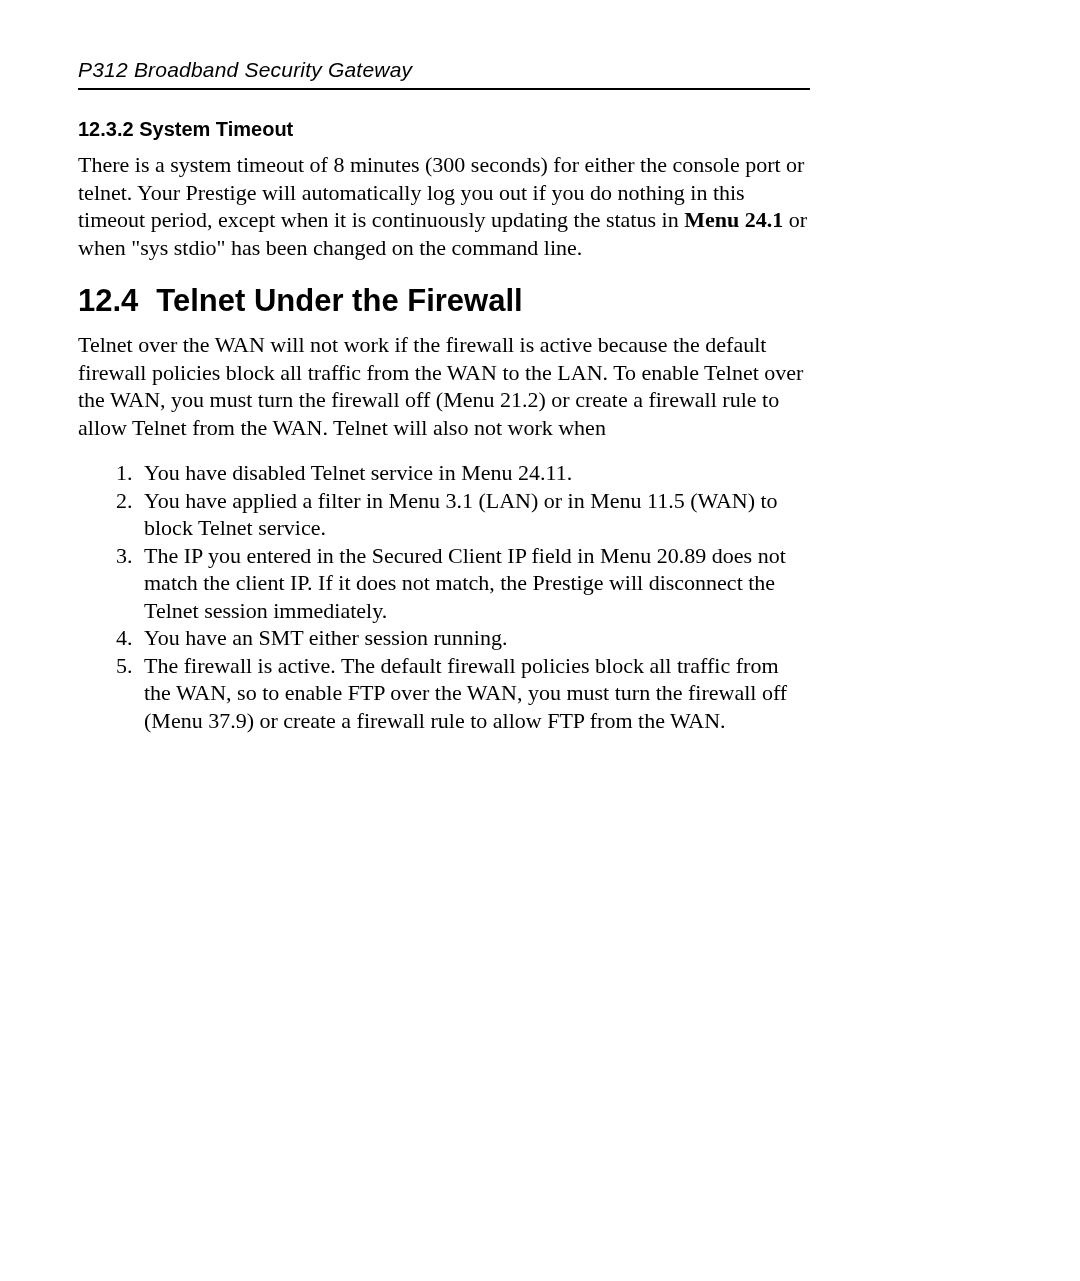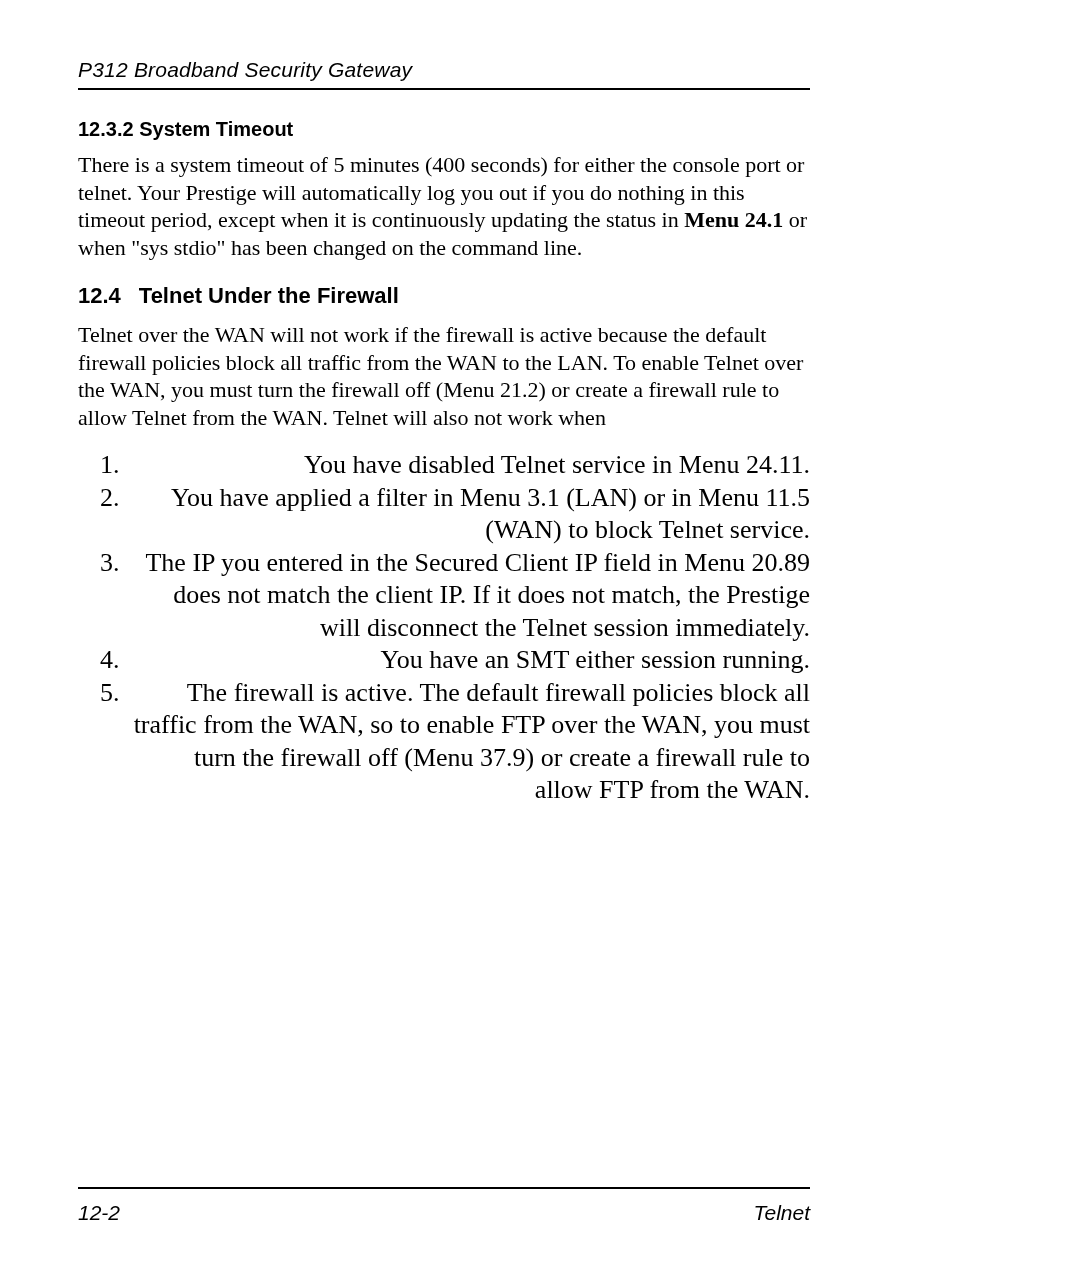--- a/index.html
+++ b/index.html
@@ -36,30 +36,29 @@
   }
   .para {
     font-size: 22px;
     line-height: 1.25;
     margin: 0 0 18px 0;
   }
   .bold-inline { font-weight: bold; margin-top: 8px; }
   .main-heading {
     font-family: Arial, Helvetica, sans-serif;
     font-weight: bold;
-    font-size: 22px;
+    font-size: 31px;
     margin: 22px 0 12px 0;
   }
   .main-heading .num { display: inline-block; margin-right: 18px; }
   ol.numbered {
-    margin: 0;
+    margin: 12px;
     padding: 0 0 0 48px;
-    font-size: 26px;
+    font-size: 22px;
     line-height: 1.25;
-    text-align: right;
   }
   ol.numbered > li {
     padding-left: 6px;
     margin: 0;
   }
   .footer {
     position: absolute;
     left: 78px;
     right: 78px;
     bottom: 56px;
@@ -75,35 +74,31 @@
 </head>
 <body>
 
 <div class="page">
 
   <div class="running-header">P312  Broadband Security Gateway</div>
 
   <h3 class="subheading">12.3.2 System Timeout</h3>
 
   <p class="para">
-    <span>There is a system timeout of 5 minutes (400 seconds) for either the console port or telnet. Your Prestige will automatically log you out if you do nothing in this timeout period, except when it is continuously updating the status in </span><span class="bold-inline">Menu 24.1</span><span> or when "sys stdio" has been changed on the command line.</span>
+    <span>There is a system timeout of 8 minutes (300 seconds) for either the console port or telnet. Your Prestige will automatically log you out if you do nothing in this timeout period, except when it is continuously updating the status in </span><span class="bold-inline">Menu 24.1</span><span> or when "sys stdio" has been changed on the command line.</span>
   </p>
 
   <h2 class="main-heading">
     <span class="num">12.4</span><span>Telnet Under the Firewall</span>
   </h2>
 
   <p class="para" style="margin-bottom:18px;">Telnet over the WAN will not work if the firewall is active because the default firewall policies block all traffic from the WAN to the LAN. To enable Telnet over the WAN, you must turn the firewall off (Menu 21.2) or create a firewall rule to allow Telnet from the WAN. Telnet will also not work when</p>
 
   <ol class="numbered">
     <li>You have disabled Telnet service in Menu 24.11.</li>
     <li>You have applied a filter in Menu 3.1 (LAN) or in Menu 11.5 (WAN) to block Telnet service.</li>
     <li>The IP you entered in the Secured Client IP field in Menu 20.89 does not match the client IP. If it does not match, the Prestige will disconnect the Telnet session immediately.</li>
     <li>You have an SMT either session running.</li>
     <li>The firewall is active. The default firewall policies block all traffic from the WAN, so to enable FTP over the WAN, you must turn the firewall off (Menu 37.9) or create a firewall rule to allow FTP from the WAN.</li>
   </ol>
 
-  <div class="footer">
-    <span>12-2</span>
-    <span>Telnet</span>
-  </div>
 
 </div>
 
 </body></html>

